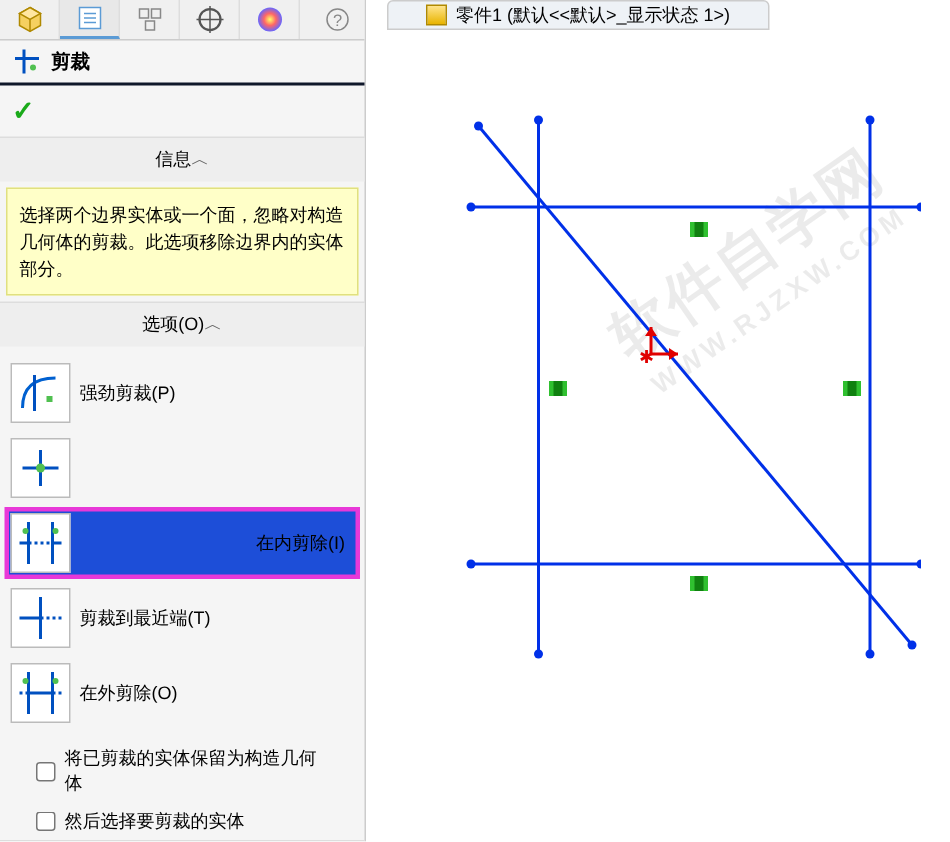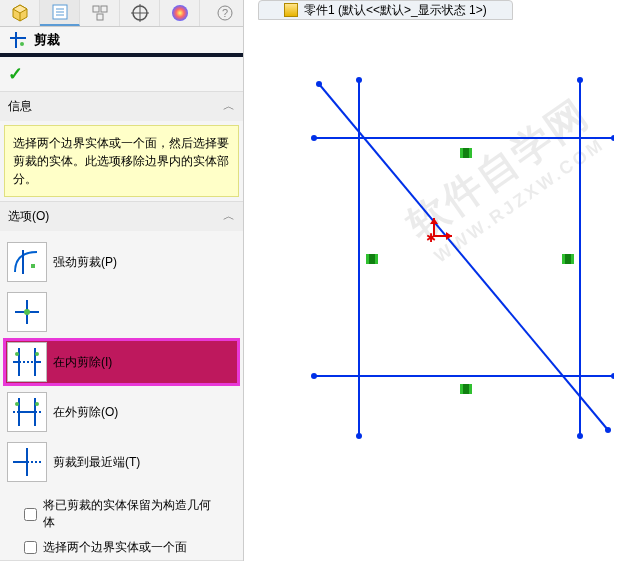--- a/index.html
+++ b/index.html
@@ -2,32 +2,32 @@
 <html><head>
   <meta charset="utf-8">
   <style>
     * { margin: 0; padding: 0; box-sizing: border-box; }
     body { font-family: "Microsoft YaHei", Arial, sans-serif; font-size: 12px; background: #fff; width: 633px; height: 561px; overflow: hidden; display: flex; }
     .left-panel { width: 244px; height: 100%; background: #f5f5f5; border-right: 1px solid #ccc; display: flex; flex-direction: column; }
     .top-tabs { display: flex; height: 36px; background: #f0f0f0; border-bottom: 1px solid #ccc; }
     .top-tabs .tab { width: 40px; display: flex; align-items: center; justify-content: center; border-right: 1px solid #ddd; cursor: pointer; }
     .top-tabs .tab.active { background: #e8e8e8; border-bottom: 2px solid #5b9bd5; }
     .help-icon { margin-left: auto; display: flex; align-items: center; justify-content: center; width: 36px; color: #777; }
-    .title-row { display: flex; align-items: center; padding: 4px 8px; height: 30px; border-bottom: 4px solid #0f172a; }
+    .title-row { display: flex; align-items: center; padding: 4px 8px; height: 30px; border-bottom: 2px solid #0f172a; }
     .title-row .title-icon { width: 20px; height: 20px; margin-right: 6px; }
     .title-row .title-text { font-weight: bold; font-size: 13px; }
     .confirm-row { padding: 6px 8px; border-bottom: 1px solid #ddd; }
     .confirm-row .check { color: #1aaa1a; font-size: 18px; font-weight: bold; }
     .section { border-bottom: 1px solid #ddd; }
-    .section-header { display: flex; align-items: center; justify-content: space-between; padding: 6px 8px; background: #eee; cursor: pointer; }
+    .section-header { display: flex; align-items: center; justify-content: center; padding: 6px 8px; background: #eee; cursor: pointer; }
     .section-header .chevron { color: #666; font-size: 12px; }
     .info-box { margin: 4px; padding: 8px; background: #ffffc8; border: 1px solid #e0e080; line-height: 1.5; }
     .options-list { padding: 4px; }
     .option-item { display: flex; align-items: center; margin: 4px 0; height: 46px; cursor: pointer; border: 1px solid transparent; }
-    .option-item.selected { border: 1px solid #aaa; background: #be185d; }
+    .option-item.selected { border: 1px solid #aaa; background: #1d4ed8; text-align: right; }
     .option-item.highlight { outline: 3px solid #e838d8; outline-offset: -2px; padding-right: 8px; }
     .option-icon { width: 40px; height: 40px; margin: 0 6px 0 2px; background: #fff; border: 1px solid #bbb; display: flex; align-items: center; justify-content: center; }
     .option-label { flex: 1; }
     .checkbox-row { display: flex; align-items: center; padding: 4px 24px; }
     .checkbox-row input { margin-right: 6px; }
     .right-panel { flex: 1; height: 100%; position: relative; background: #fff; }
     .doc-tab { position: absolute; top: 0; left: 14px; height: 20px; background: #eef2f6; border: 1px solid #ccc; padding: 0 25px; display: flex; align-items: center; gap: 6px; border-top-left-radius: 4px; border-top-right-radius: 4px; }
     .doc-tab-icon { width: 14px; height: 14px; background: linear-gradient(#ffe48a,#e8b400); border: 1px solid #b08900; }
     .canvas { position: absolute; top: 26px; left: 30px; width: 340px; height: 430px; }
     .watermark { position: absolute; left: 155px; top: 140px; font-size: 40px; color: rgba(0,0,0,0.08); font-weight: bold; transform: rotate(-35deg); transform-origin: center; letter-spacing: 2px; white-space: nowrap; }
@@ -99,21 +99,21 @@
 
   <div class="confirm-row">
     <span class="check">✓</span>
   </div>
 
   <div class="section">
     <div class="section-header">
       <span>信息</span>
       <span class="chevron">︿</span>
     </div>
-    <div class="info-box">选择两个边界实体或一个面，然后选择要剪裁的实体。此选项移除边界内的实体部分。</div>
+    <div class="info-box">选择两个边界实体或一个面，忽略对构造几何体的剪裁。此选项移除边界内的实体部分。</div>
   </div>
 
   <div class="section">
     <div class="section-header">
       <span>选项(O)</span>
       <span class="chevron">︿</span>
     </div>
     <div class="options-list">
       <div class="option-item">
         <div class="option-icon">
@@ -144,49 +144,49 @@
               <line x1="10" y1="18" x2="26" y2="18" stroke="#0050c0" stroke-width="2" stroke-dasharray="2 2"></line>
               <circle cx="8" cy="10" r="2" fill="#50c050"></circle>
               <circle cx="28" cy="10" r="2" fill="#50c050"></circle>
             </svg>
         </div>
         <div class="option-label">在内剪除(I)</div>
       </div>
       <div class="option-item">
         <div class="option-icon">
           <svg width="36" height="36">
+              <line x1="18" y1="4" x2="18" y2="32" stroke="#0050c0" stroke-width="2"></line>
+              <line x1="4" y1="18" x2="18" y2="18" stroke="#0050c0" stroke-width="2"></line>
+              <line x1="18" y1="18" x2="32" y2="18" stroke="#0050c0" stroke-width="2" stroke-dasharray="2 2"></line>
+            </svg>
+        </div>
+        <div class="option-label">剪裁到最近端(T)</div>
+      </div>
+      <div class="option-item">
+        <div class="option-icon">
+          <svg width="36" height="36">
               <line x1="10" y1="4" x2="10" y2="32" stroke="#0050c0" stroke-width="2"></line>
               <line x1="26" y1="4" x2="26" y2="32" stroke="#0050c0" stroke-width="2"></line>
               <line x1="10" y1="18" x2="26" y2="18" stroke="#0050c0" stroke-width="2"></line>
               <line x1="4" y1="18" x2="10" y2="18" stroke="#0050c0" stroke-width="2" stroke-dasharray="2 2"></line>
               <line x1="26" y1="18" x2="32" y2="18" stroke="#0050c0" stroke-width="2" stroke-dasharray="2 2"></line>
               <circle cx="8" cy="10" r="2" fill="#50c050"></circle>
               <circle cx="28" cy="10" r="2" fill="#50c050"></circle>
             </svg>
         </div>
         <div class="option-label">在外剪除(O)</div>
       </div>
-      <div class="option-item">
-        <div class="option-icon">
-          <svg width="36" height="36">
-              <line x1="18" y1="4" x2="18" y2="32" stroke="#0050c0" stroke-width="2"></line>
-              <line x1="4" y1="18" x2="18" y2="18" stroke="#0050c0" stroke-width="2"></line>
-              <line x1="18" y1="18" x2="32" y2="18" stroke="#0050c0" stroke-width="2" stroke-dasharray="2 2"></line>
-            </svg>
-        </div>
-        <div class="option-label">剪裁到最近端(T)</div>
-      </div>
     </div>
     <div class="checkbox-row">
       <input type="checkbox" style="">
       <span>将已剪裁的实体保留为构造几何体</span>
     </div>
     <div class="checkbox-row">
       <input type="checkbox" style="">
-      <span>选择两个边界实体或一个面</span>
+      <span>然后选择要剪裁的实体</span>
     </div>
   </div>
 </div>
 
 <div class="right-panel">
   <div class="doc-tab">
     <div class="doc-tab-icon"></div>
     <span>零件1 (默认&lt;&lt;默认&gt;_显示状态 1&gt;)</span>
   </div>
 

